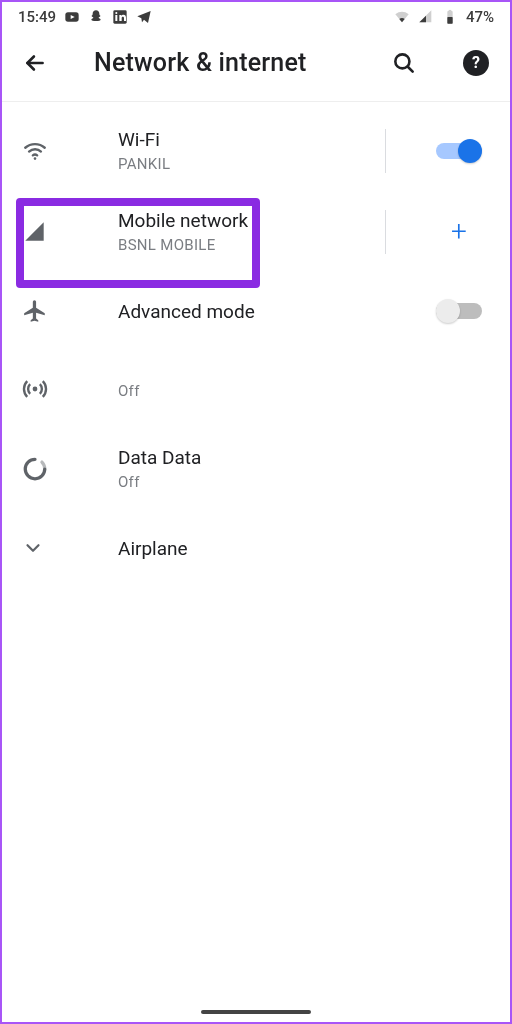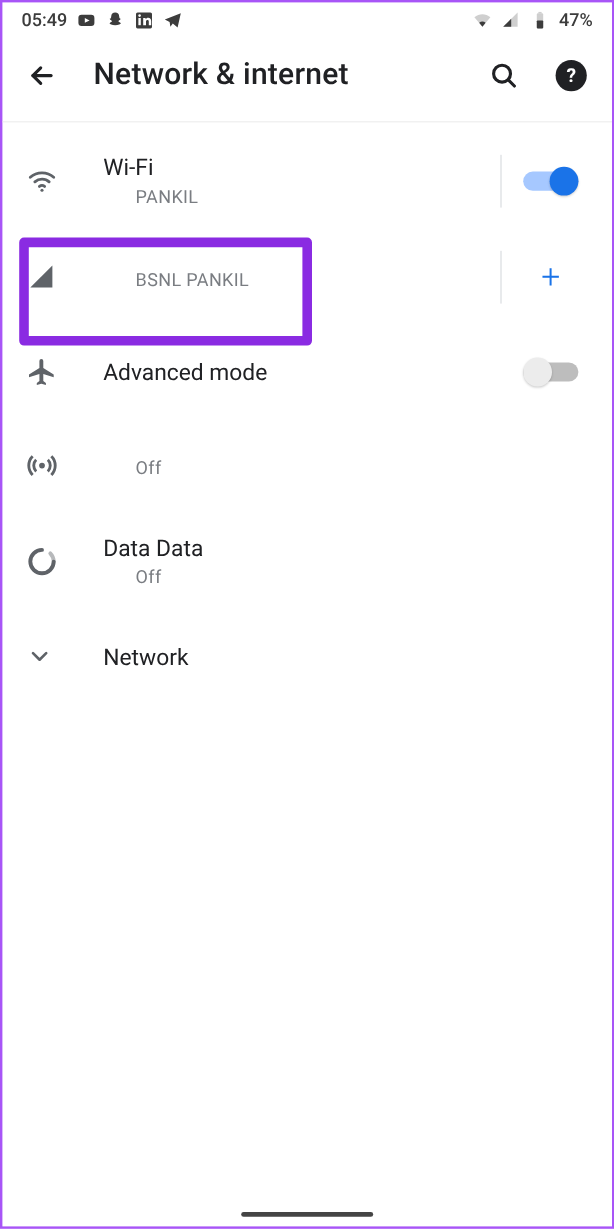--- a/index.html
+++ b/index.html
@@ -25,21 +25,21 @@
   }
   .status-left, .status-right { display: flex; align-items: center; gap: 8px; }
   .status-right { gap: 8px; }
   .status-icon { width: 16px; height: 16px; display: inline-flex; align-items: center; justify-content: center; }
   .status-icon svg { width: 100%; height: 100%; }
   
   .app-bar {
     display: flex;
     align-items: center;
     padding: 20px 20px 24px 20px;
-    gap: 28px;
+    gap: 44px;
     border-bottom: 1px solid #eee;
   }
   .app-bar .back { width: 28px; height: 28px; display:flex; align-items:center; }
   .app-bar .title {
     flex: 1;
     font-size: 25px;
     font-weight: 500;
     letter-spacing: 0.2px;
   }
   .app-bar .action { width: 28px; height: 28px; display:flex; align-items:center; justify-content:center; }
@@ -50,31 +50,32 @@
     font-weight: 700; font-size: 16px;
   }
   
   .list { padding-top: 8px; }
   .row {
     display: flex;
     align-items: center;
     padding: 18px 16px 18px 20px;
     min-height: 78px;
     position: relative;
+    gap: 32px;
   }
   .row .icon {
     width: 44px;
     display: flex;
     justify-content: flex-start;
     align-items: center;
     color: #5f6368;
   }
   .row .texts { flex: 1; padding-left: 20px; }
   .row .texts .primary { font-size: 19px; color: #202124; }
-  .row .texts .secondary { font-size: 15px; color: #7a7d82; margin-top: 4px; letter-spacing: 0.3px; margin-left: 27px; }
+  .row .texts .secondary { font-size: 15px; color: #7a7d82; margin-top: 4px; letter-spacing: 0.3px; }
   .row .trailing {
     width: 70px;
     display: flex;
     justify-content: center;
     align-items: center;
   }
   .row .divider-v {
     width: 1px; height: 44px;
     background: #dadce0;
     margin-right: 6px;
@@ -127,21 +128,21 @@
     border-radius: 2px;
   }
   
   .chevron svg { width: 22px; height: 22px; }
 </style>
 </head>
 <body>
 
 <div class="status-bar">
   <div class="status-left">
-    <span>05:49</span>
+    <span>15:49</span>
     <span class="status-icon">
       <svg viewBox="0 0 24 24" fill="#3c3c3c">
           <rect x="2" y="5" width="20" height="14" rx="4"></rect>
           <path d="M10 9l6 3-6 3z" fill="#fff"></path>
         </svg>
     </span>
     <span class="status-icon">
       <svg viewBox="0 0 24 24" fill="#3c3c3c">
           <path d="M12 2c3 0 5 2 5 5 0 2 1 3 2 3-1 2-3 2-3 3 0 1 3 1 3 3 0 1-3 2-7 2s-7-1-7-2c0-2 3-2 3-3 0-1-2-1-3-3 1 0 2-1 2-3 0-3 2-5 5-5z"></path>
         </svg>
@@ -227,21 +228,22 @@
     </div>
   </div>
 
   <div class="row">
     <div class="icon">
       <svg viewBox="0 0 24 24" width="26" height="26">
           <path d="M3 20L20 3v17z" fill="#5f6368"></path>
         </svg>
     </div>
     <div class="texts">
-      <div class="secondary">BSNL PANKIL</div>
+      <div class="primary">Mobile network</div>
+      <div class="secondary">BSNL MOBILE</div>
     </div>
     <div class="divider-v"></div>
     <div class="trailing">
       <div class="plus">+</div>
     </div>
   </div>
 
   <div class="row">
     <div class="icon">
       <svg viewBox="0 0 24 24" width="26" height="26" fill="#5f6368">
@@ -289,21 +291,21 @@
     <div class="trailing"></div>
   </div>
 
   <div class="row">
     <div class="icon chevron">
       <svg viewBox="0 0 24 24" fill="none" stroke="#5f6368" stroke-width="2.4" stroke-linecap="round" stroke-linejoin="round">
           <path d="M6 9l6 6 6-6"></path>
         </svg>
     </div>
     <div class="texts">
-      <div class="primary">Network</div>
+      <div class="primary">Airplane</div>
     </div>
     <div class="trailing"></div>
   </div>
 
 </div>
 
 <div class="highlight-box"></div>
 
 <div class="nav-indicator"></div>
 

